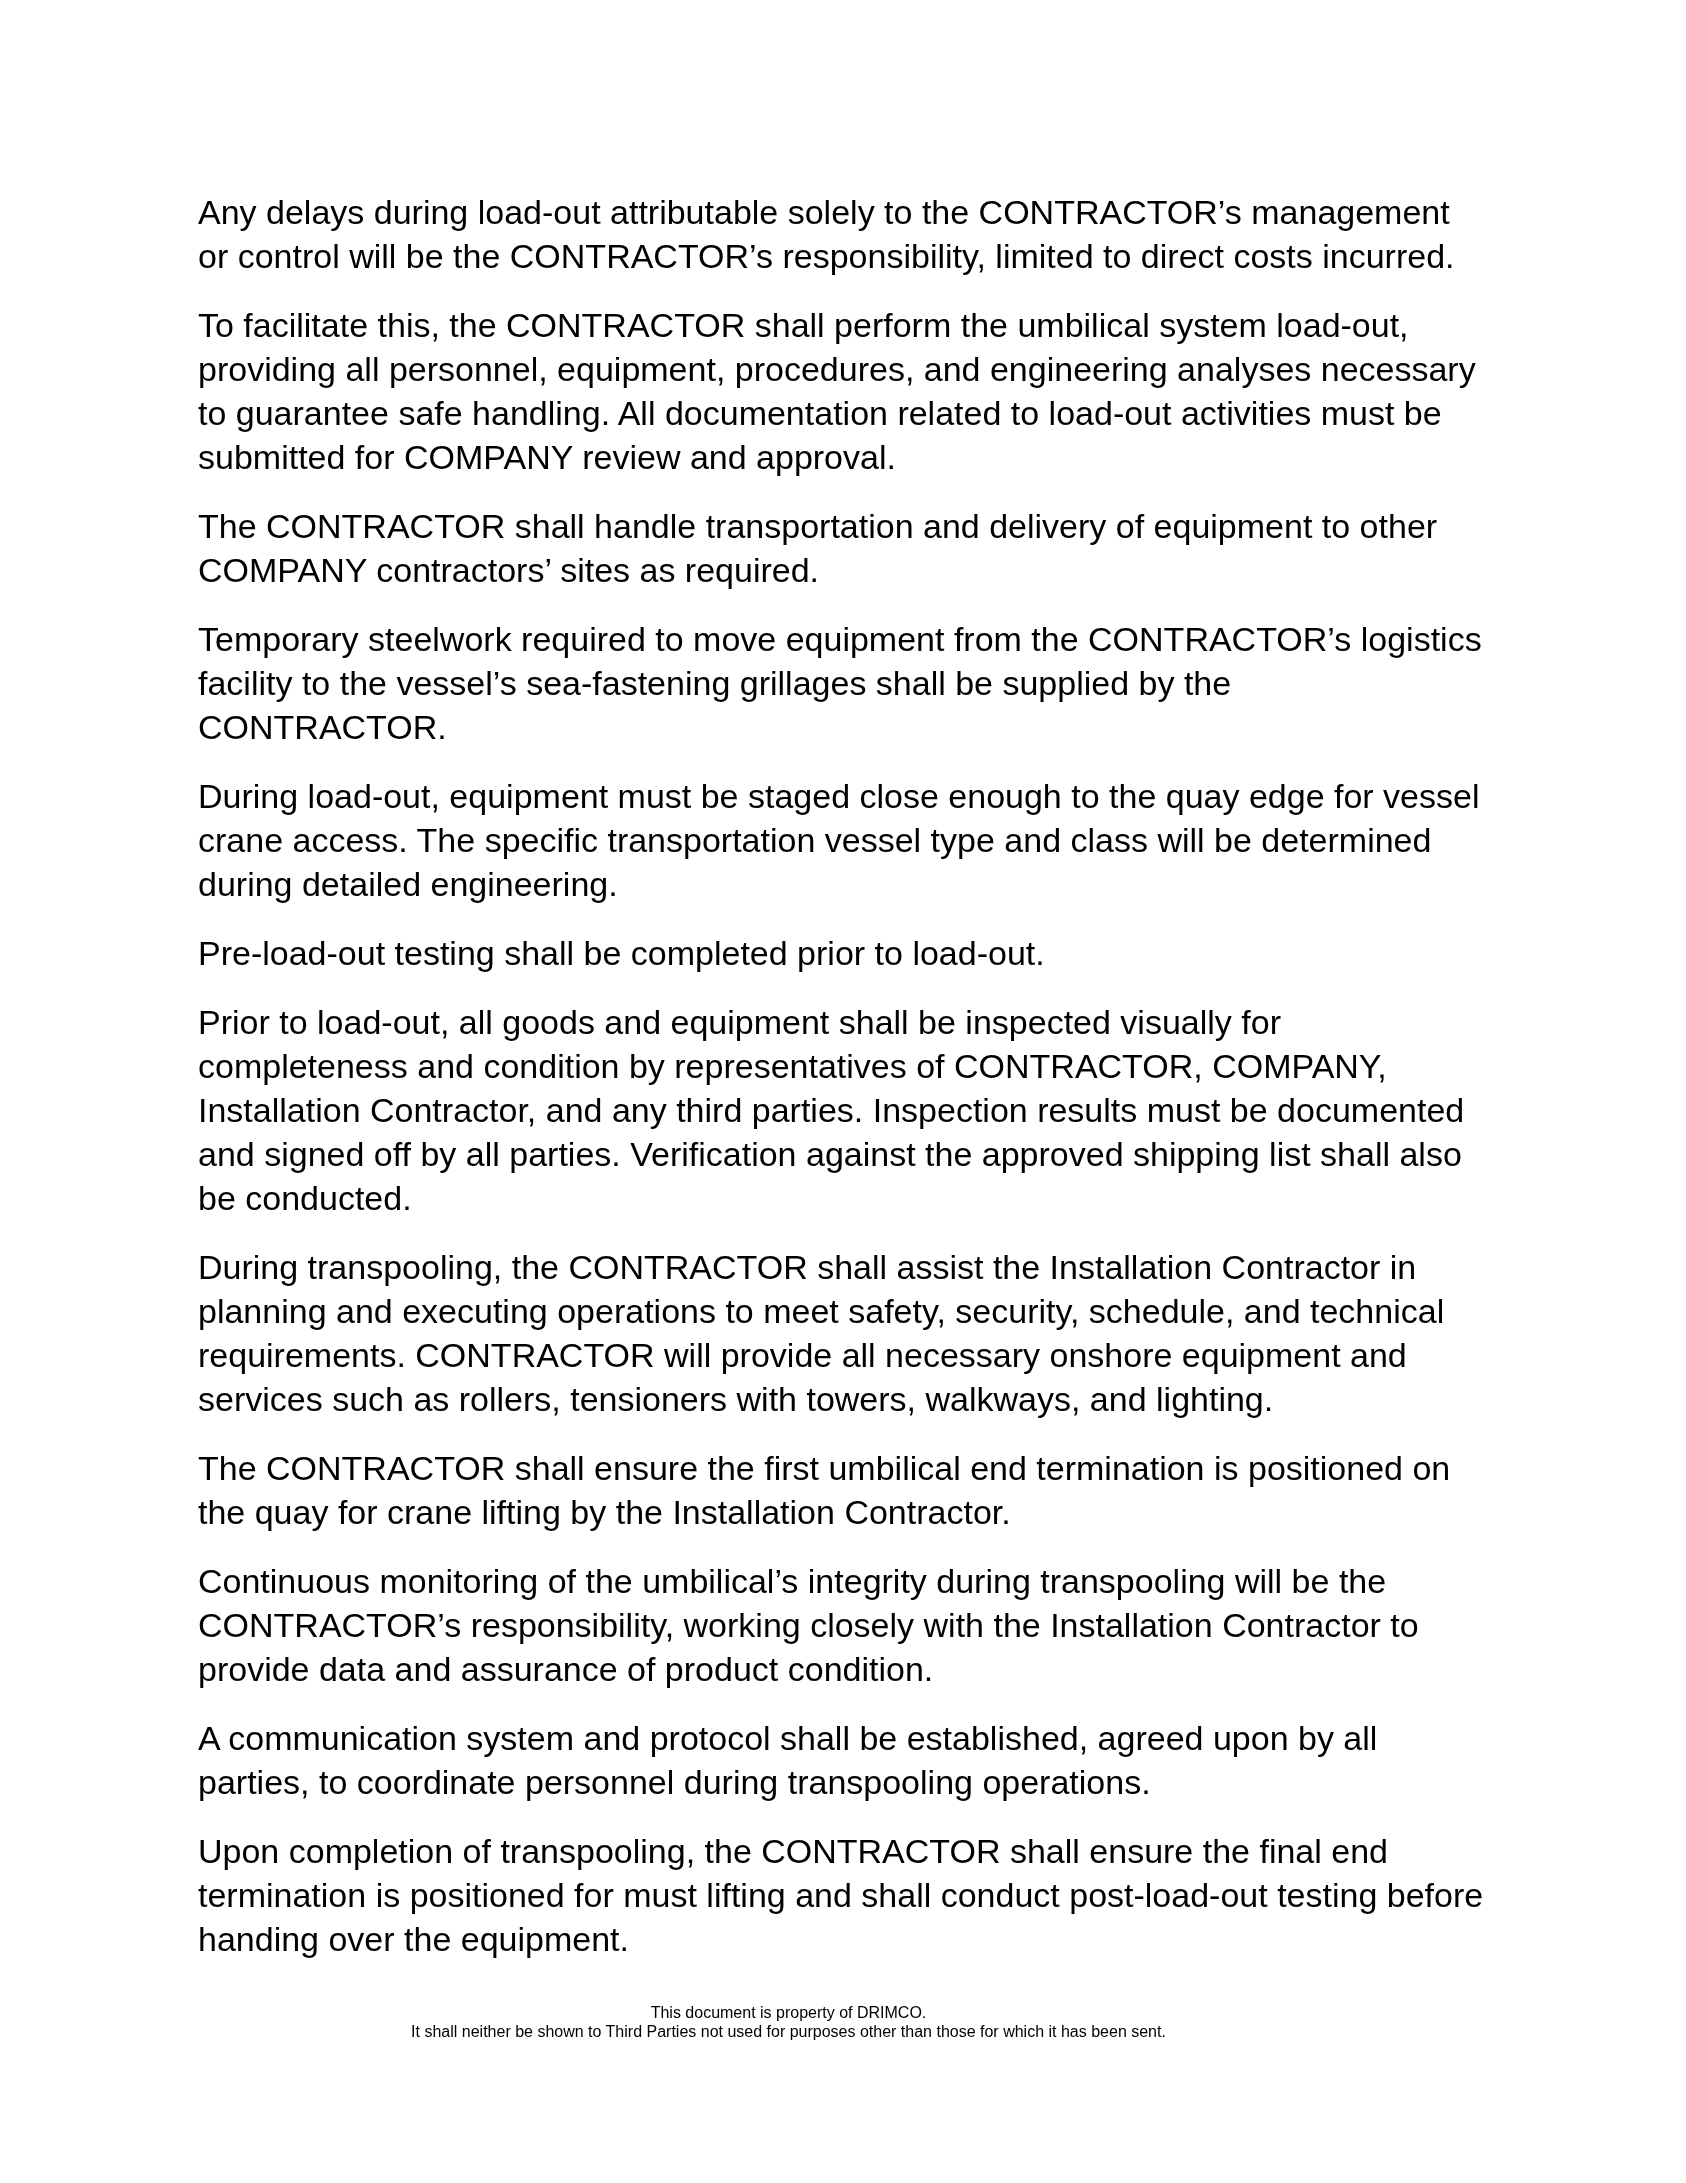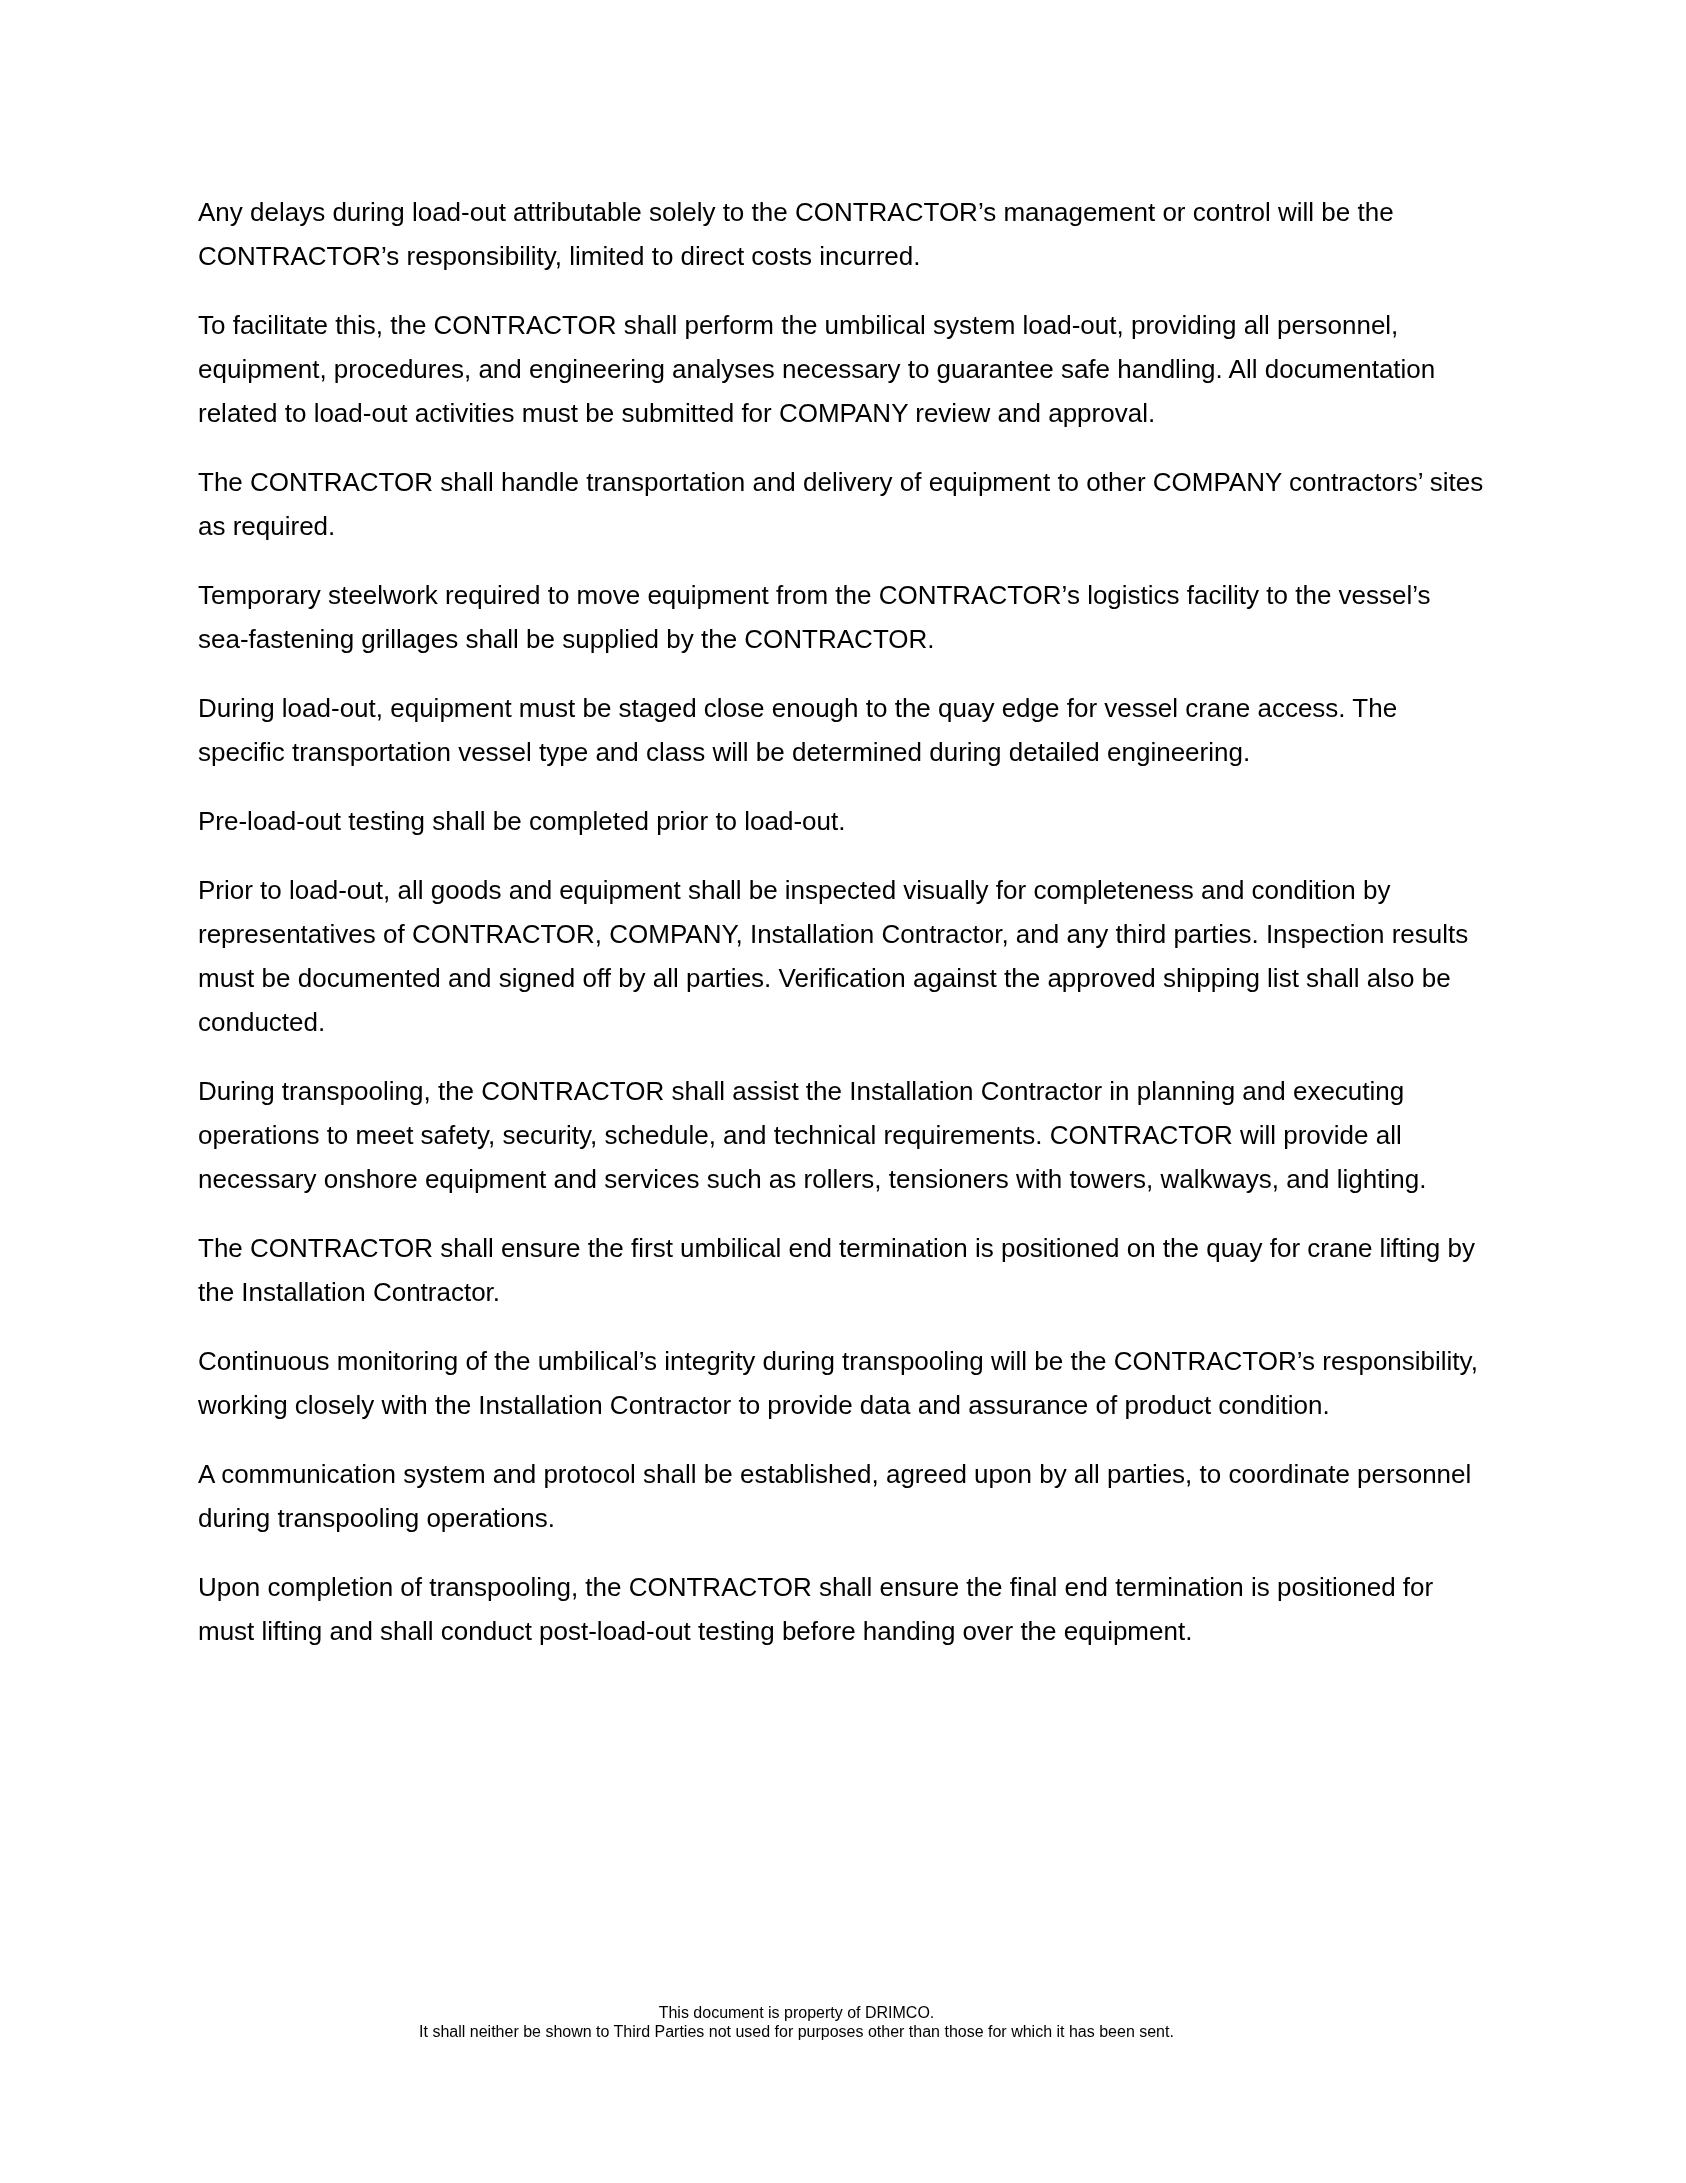--- a/index.html
+++ b/index.html
@@ -17,36 +17,35 @@
     color: #000000;
   }
   .content {
     position: absolute;
     left: 198px;
     top: 190px;
     width: 1290px;
   }
   .content p {
     margin: 0 0 25px 0;
-    font-size: 26px;
+    font-size: 34px;
     line-height: 44px;
     font-weight: 400;
     letter-spacing: 0;
     word-spacing: 0;
   }
   .footer {
     position: absolute;
     left: 0;
     top: 2004px;
     width: 1577px;
     text-align: center;
     font-size: 16px;
     line-height: 18.5px;
     font-weight: 400;
-    margin-left: 8px;
   }
 </style>
 </head>
 <body>
 
 <div class="page">
   <div class="content">
     <p>Any delays during load-out attributable solely to the CONTRACTOR’s management or control will be the CONTRACTOR’s responsibility, limited to direct costs incurred.</p>
     <p>To facilitate this, the CONTRACTOR shall perform the umbilical system load-out, providing all personnel, equipment, procedures, and engineering analyses necessary to guarantee safe handling. All documentation related to load-out activities must be submitted for COMPANY review and approval.</p>
     <p>The CONTRACTOR shall handle transportation and delivery of equipment to other COMPANY contractors’ sites as required.</p>

